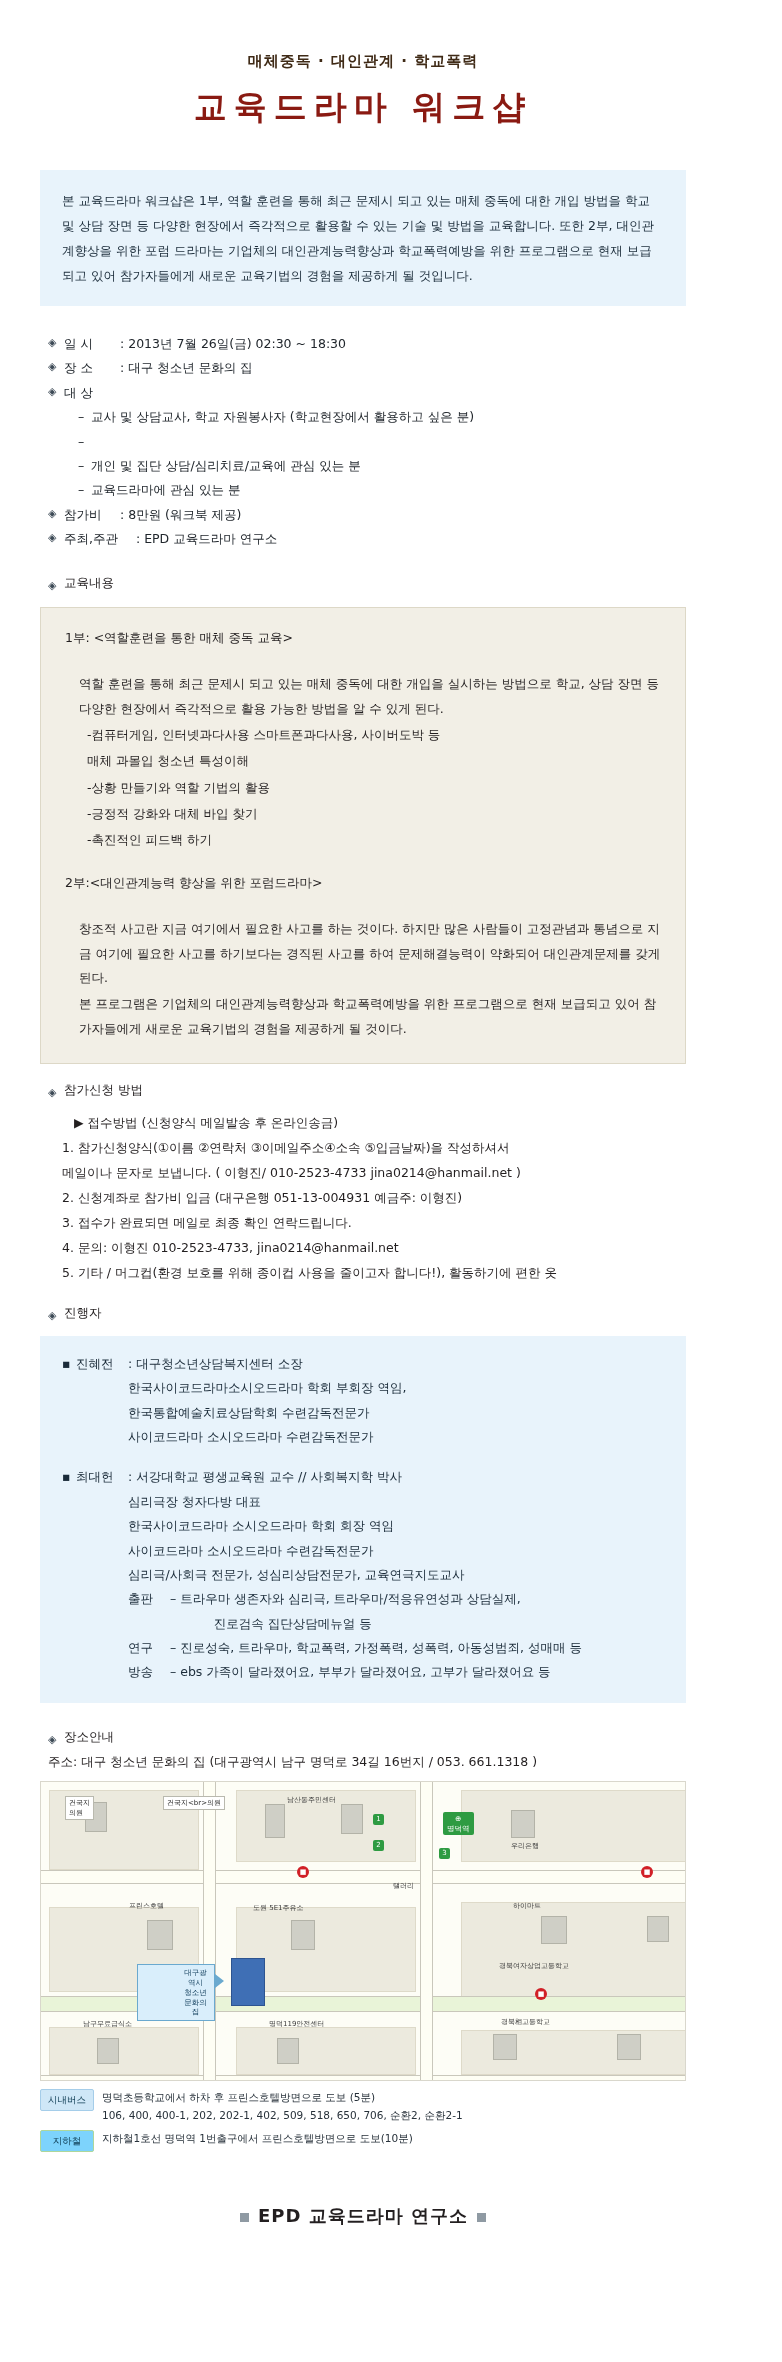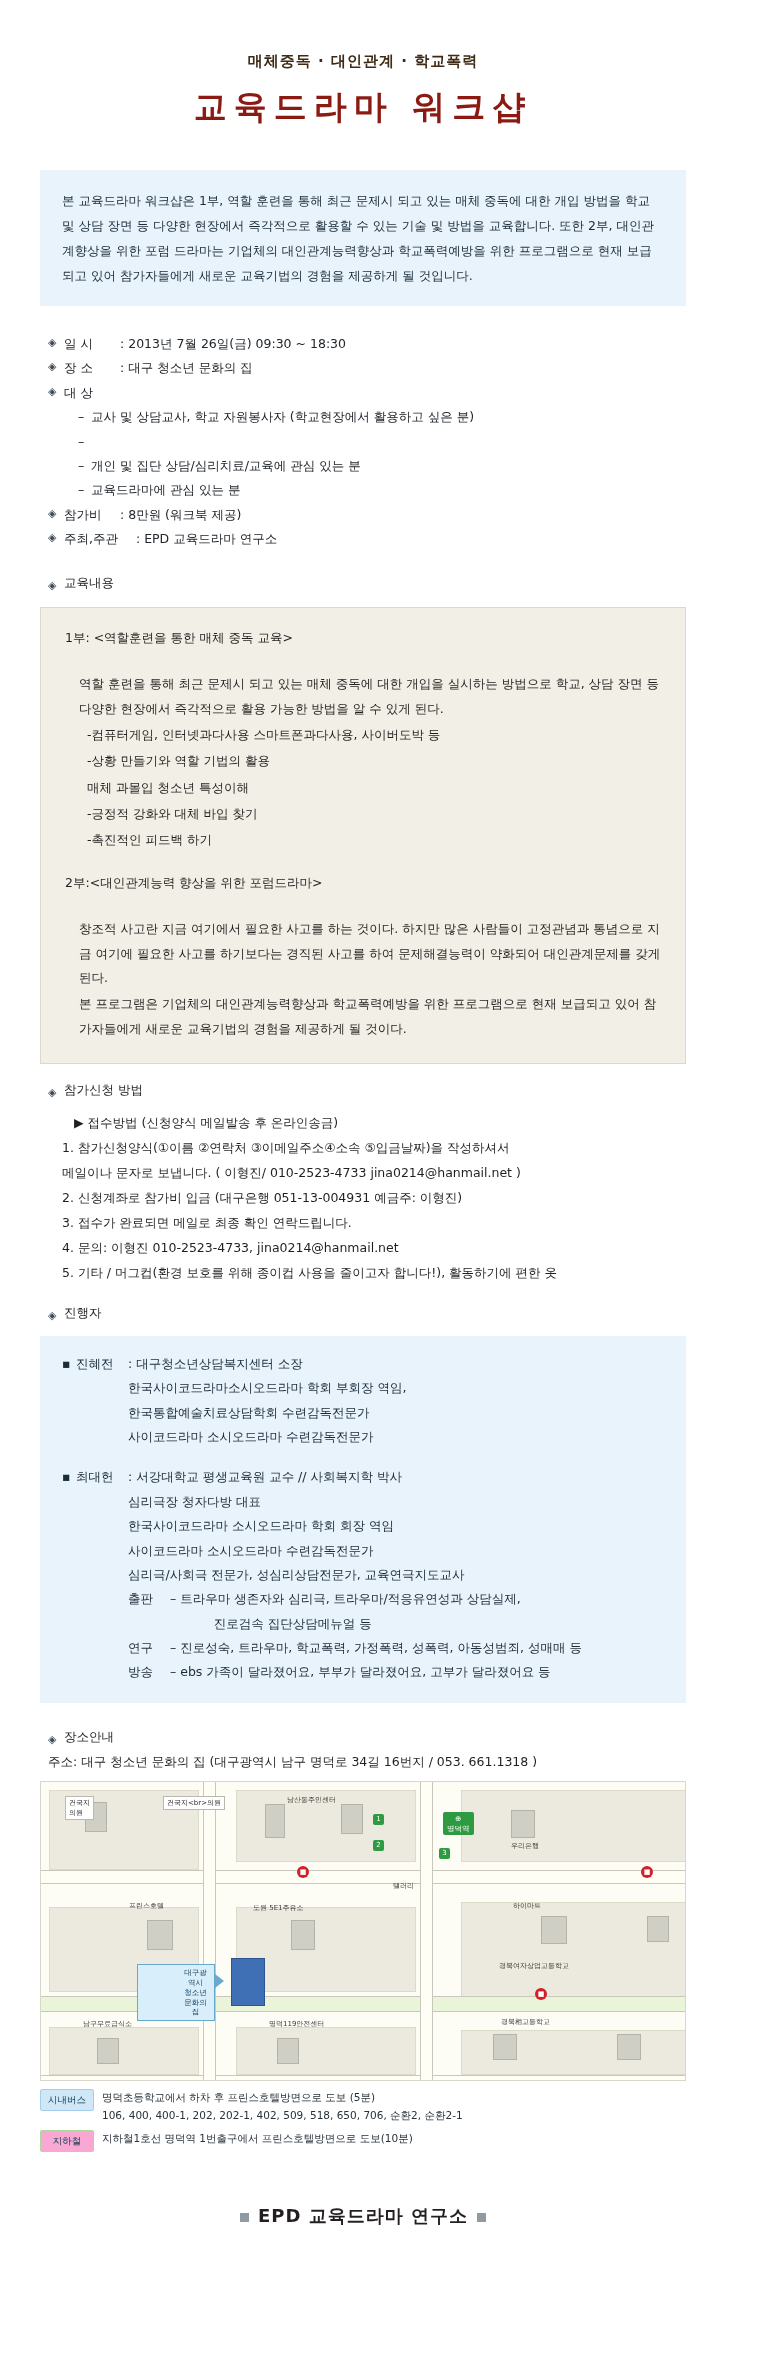--- a/index.html
+++ b/index.html
@@ -256,21 +256,21 @@
   .t-tag {
     flex: 0 0 54px;
     text-align: center;
     font-size: 9.5px;
     padding: 2px 0;
     margin-right: 8px;
     border-radius: 2px;
     color: #0d3b52;
   }
   .t-bus { background: #cfe7f7; border: 1px solid #a5cde9; }
-  .t-sub { background: #f9a8d4; border: 1px solid #aed79a; }
+  .t-sub { background: #7dd3fc; border: 1px solid #aed79a; }
   .t-text { flex: 1 1 auto; color: #27313a; }
 
   
   .footer {
     margin-top: 34px;
     padding: 18px 0 36px 0;
     text-align: center;
     font-size: 18px;
     font-weight: bold;
     color: #231f20;
@@ -297,21 +297,21 @@
 
   <div class="intro-box">
     <p>본 교육드라마 워크샵은 1부, 역할 훈련을 통해 최근 문제시 되고 있는 매체 중독에 대한 개입 방법을 학교 및 상담 장면 등 다양한 현장에서 즉각적으로 활용할 수 있는 기술 및 방법을 교육합니다. 또한 2부, 대인관계향상을 위한 포럼 드라마는 기업체의 대인관계능력향상과 학교폭력예방을 위한 프로그램으로 현재 보급되고 있어 참가자들에게 새로운 교육기법의 경험을 제공하게 될 것입니다.</p>
   </div>
 
   <div class="info-list">
 
     <div class="li-row">
       <span class="bullet">◈</span>
       <span class="li-label">일    시</span>
-      <span class="li-text">: 2013년 7월  26일(금) 09:30 ~ 18:30</span>
+      <span class="li-text">: 2013년 7월  26일(금) 02:30 ~ 18:30</span>
     </div>
 
     <div class="li-row">
       <span class="bullet">◈</span>
       <span class="li-label">장    소</span>
       <span class="li-text">: 대구 청소년 문화의 집</span>
     </div>
 
     <div class="li-row">
       <span class="bullet">◈</span>
@@ -350,22 +350,22 @@
   <div class="sec-head">
     <span class="bullet">◈</span>
     <span>교육내용</span>
   </div>
 
   <div class="content-box">
     <p class="cb-title">1부: &lt;역할훈련을 통한 매체 중독 교육&gt;</p>
     <div class="cb-gap"></div>
     <p class="cb-para cb-indent">역할 훈련을 통해 최근 문제시 되고 있는 매체 중독에 대한 개입을 실시하는 방법으로 학교, 상담 장면 등 다양한 현장에서 즉각적으로 활용 가능한 방법을 알 수 있게 된다.</p>
     <p class="cb-para cb-indent2">-컴퓨터게임, 인터넷과다사용 스마트폰과다사용, 사이버도박 등</p>
+    <p class="cb-para cb-indent2">  매체 과몰입 청소년  특성이해</p>
     <p class="cb-para cb-indent2">-상황 만들기와 역할 기법의 활용</p>
-    <p class="cb-para cb-indent2">  매체 과몰입 청소년  특성이해</p>
     <p class="cb-para cb-indent2">-긍정적 강화와 대체 바입 찾기</p>
     <p class="cb-para cb-indent2">-촉진적인 피드백 하기</p>
     <div class="cb-gap"></div>
     <p class="cb-title">2부:&lt;대인관계능력 향상을 위한 포럼드라마&gt;</p>
     <div class="cb-gap"></div>
     <p class="cb-para cb-indent">창조적 사고란  지금 여기에서 필요한 사고를  하는 것이다. 하지만 많은 사람들이 고정관념과 통념으로 지금 여기에 필요한 사고를 하기보다는 경직된 사고를 하여 문제해결능력이 약화되어 대인관계문제를 갖게된다.</p>
     <p class="cb-para cb-indent">본 프로그램은 기업체의 대인관계능력향상과 학교폭력예방을 위한 프로그램으로 현재 보급되고 있어 참가자들에게 새로운 교육기법의 경험을 제공하게 될 것이다.</p>
   </div>
 
   <div class="sec-head" style="margin-top:18px;">

